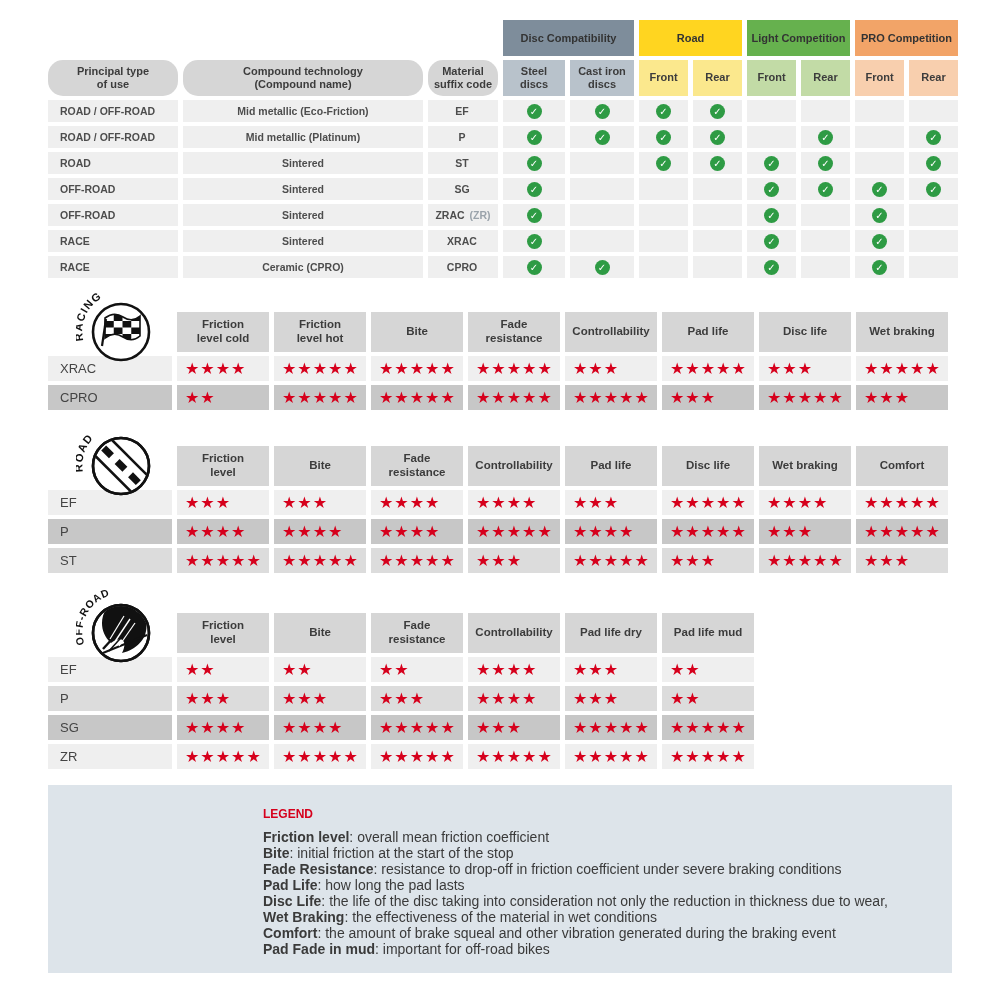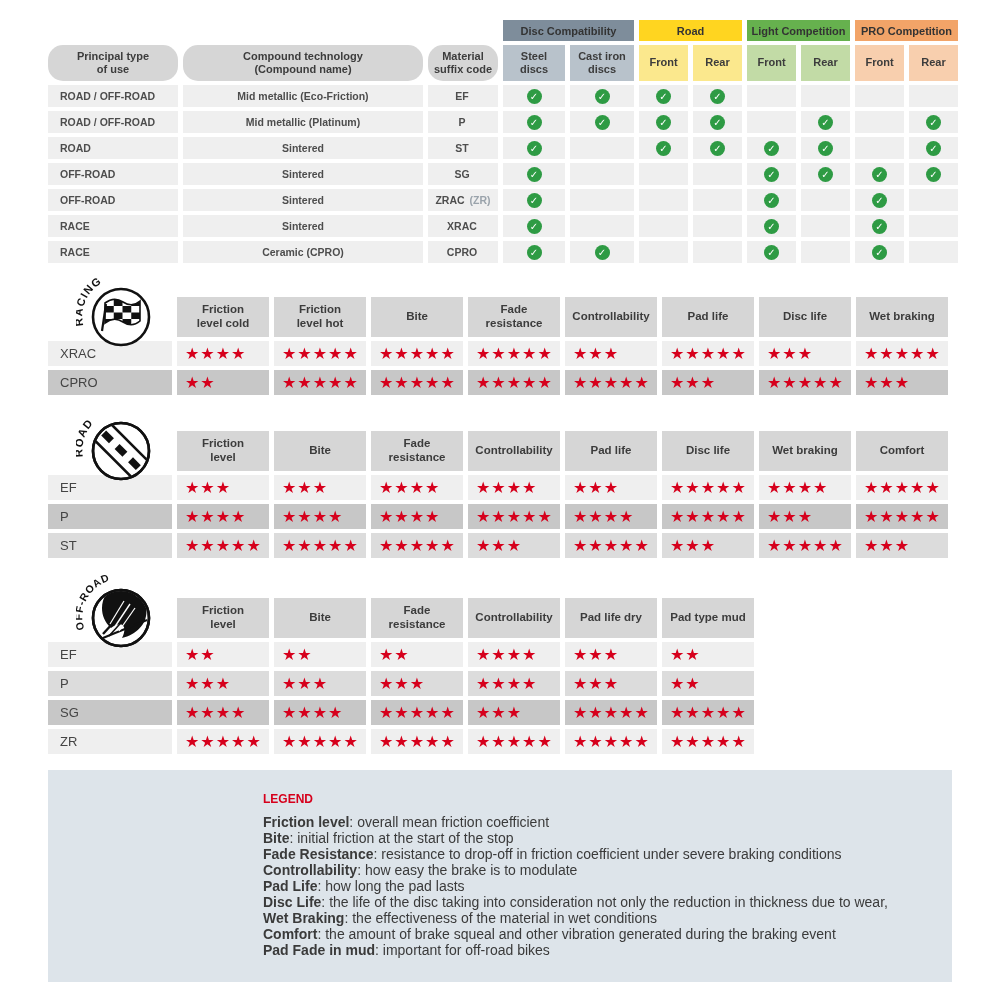--- a/index.html
+++ b/index.html
@@ -2,21 +2,21 @@
 <html style="--star: #d6001c; --check: #2e9b44; --legend-bg: #dde4ea; --head-gray: #d6d6d6; --row-light: #efefef; --row-mid: #dcdcdc; --row-dark: #c7c7c7;"><head>
 <meta charset="utf-8">
 <style>
   html,body{margin:0;padding:0;background:#fff;}
   body{width:1000px;height:1000px;overflow:hidden;font-family:"Liberation Sans",sans-serif;color:#444;}
   .content{padding:20px 48px 0 48px;}
 
   
   .compat-grid{display:grid;grid-template-columns:130px 240px 70px 62px 64px repeat(6,49px);column-gap:5px;row-gap:4px;}
   .cg-blank{height:20px;}
-  .cg-group{grid-column:span 2;height:21px;display:flex;align-items:center;justify-content:center;
+  .cg-group{grid-column:span 2;height:36px;display:flex;align-items:center;justify-content:center;
             font-size:11px;font-weight:bold;color:#333;}
   .cg-head,.cg-sub{height:36px;display:flex;align-items:center;justify-content:center;text-align:center;
             font-size:11px;font-weight:bold;color:#3c3c3c;white-space:pre-line;line-height:1.2;}
   .cg-head{background:var(--head-gray);border-radius:15px;}
   .cg-cell{height:22px;display:flex;align-items:center;font-size:10.5px;font-weight:bold;color:#4d4d4d;background:var(--row-light);}
   .cg-cell.left{padding-left:12px;}
   .cg-cell.center{justify-content:center;}
   .suffix{color:#9aa3ab;margin-left:2px;white-space:pre;}
   .check{width:15px;height:15px;border-radius:50%;background:var(--check);color:#fff;font-size:10px;font-weight:bold;
          display:flex;align-items:center;justify-content:center;font-family:"DejaVu Sans",sans-serif;}
@@ -31,21 +31,21 @@
            font-size:11.5px;font-weight:bold;color:#3c3c3c;white-space:pre-line;line-height:1.2;}
   .rg-label{height:25px;display:flex;align-items:center;padding-left:12px;font-size:13px;color:#444;}
   .rg-stars{height:25px;display:flex;align-items:center;padding-left:8px;font-size:16px;letter-spacing:1px;
             color:var(--star);font-family:"DejaVu Sans",sans-serif;}
   .shade-light{background:var(--row-light);}
   .shade-mid{background:var(--row-mid);}
   .shade-dark{background:var(--row-dark);}
   .section-icon{position:absolute;left:28px;top:-30px;width:84px;height:84px;}
 
   
-  .legend{margin:16px 48px 0 48px;background:var(--legend-bg);padding:22px 20px 24px 215px;}
+  .legend{margin:16px 48px 0 48px;background:var(--legend-bg);padding:22px 20px 16px 215px;}
   .legend-title{margin:0 0 8px 0;font-size:12px;font-weight:bold;color:var(--star);}
   .legend-line{margin:0;font-size:14px;line-height:16px;color:#3a3a3a;}
   .legend-line .term{font-weight:bold;}
 </style>
 </head>
 <body>
 
 <div class="content">
 
   <div class="compat-grid">
@@ -385,21 +385,21 @@
     </svg>
     <div class="rating-grid" style="grid-template-columns: 124px repeat(6, 92px);">
         <div class="cg-blank"></div>
         <div class="rg-head">Friction
 level</div>
         <div class="rg-head">Bite</div>
         <div class="rg-head">Fade
 resistance</div>
         <div class="rg-head">Controllability</div>
         <div class="rg-head">Pad life dry</div>
-        <div class="rg-head">Pad type mud</div>
+        <div class="rg-head">Pad life mud</div>
         <div class="rg-label shade-light">EF</div>
         <div class="rg-stars shade-light">★★</div>
         <div class="rg-stars shade-light">★★</div>
         <div class="rg-stars shade-light">★★</div>
         <div class="rg-stars shade-light">★★★★</div>
         <div class="rg-stars shade-light">★★★</div>
         <div class="rg-stars shade-light">★★</div>
         <div class="rg-label shade-mid">P</div>
         <div class="rg-stars shade-mid">★★★</div>
         <div class="rg-stars shade-mid">★★★</div>
@@ -425,20 +425,19 @@
   </div>
 
 </div>
 
 <div class="legend">
   <p class="legend-title">LEGEND</p>
   <div>
       <p class="legend-line"><span class="term">Friction level</span><span class="desc">: overall mean friction coefficient</span></p>
       <p class="legend-line"><span class="term">Bite</span><span class="desc">: initial friction at the start of the stop</span></p>
       <p class="legend-line"><span class="term">Fade Resistance</span><span class="desc">: resistance to drop-off in friction coefficient under severe braking conditions</span></p>
-      <p class="legend-line"><span class="term">Controllability</span><span class="desc">: how easy the brake is to modulate</span></p>
       <p class="legend-line"><span class="term">Pad Life</span><span class="desc">: how long the pad lasts</span></p>
       <p class="legend-line"><span class="term">Disc Life</span><span class="desc">: the life of the disc taking into consideration not only the reduction in thickness due to wear,</span></p>
       <p class="legend-line"><span class="term">Wet Braking</span><span class="desc">: the effectiveness of the material in wet conditions</span></p>
       <p class="legend-line"><span class="term">Comfort</span><span class="desc">: the amount of brake squeal and other vibration generated during the braking event</span></p>
       <p class="legend-line"><span class="term">Pad Fade in mud</span><span class="desc">: important for off-road bikes</span></p>
     </div>
 </div>
 
 </body></html>

